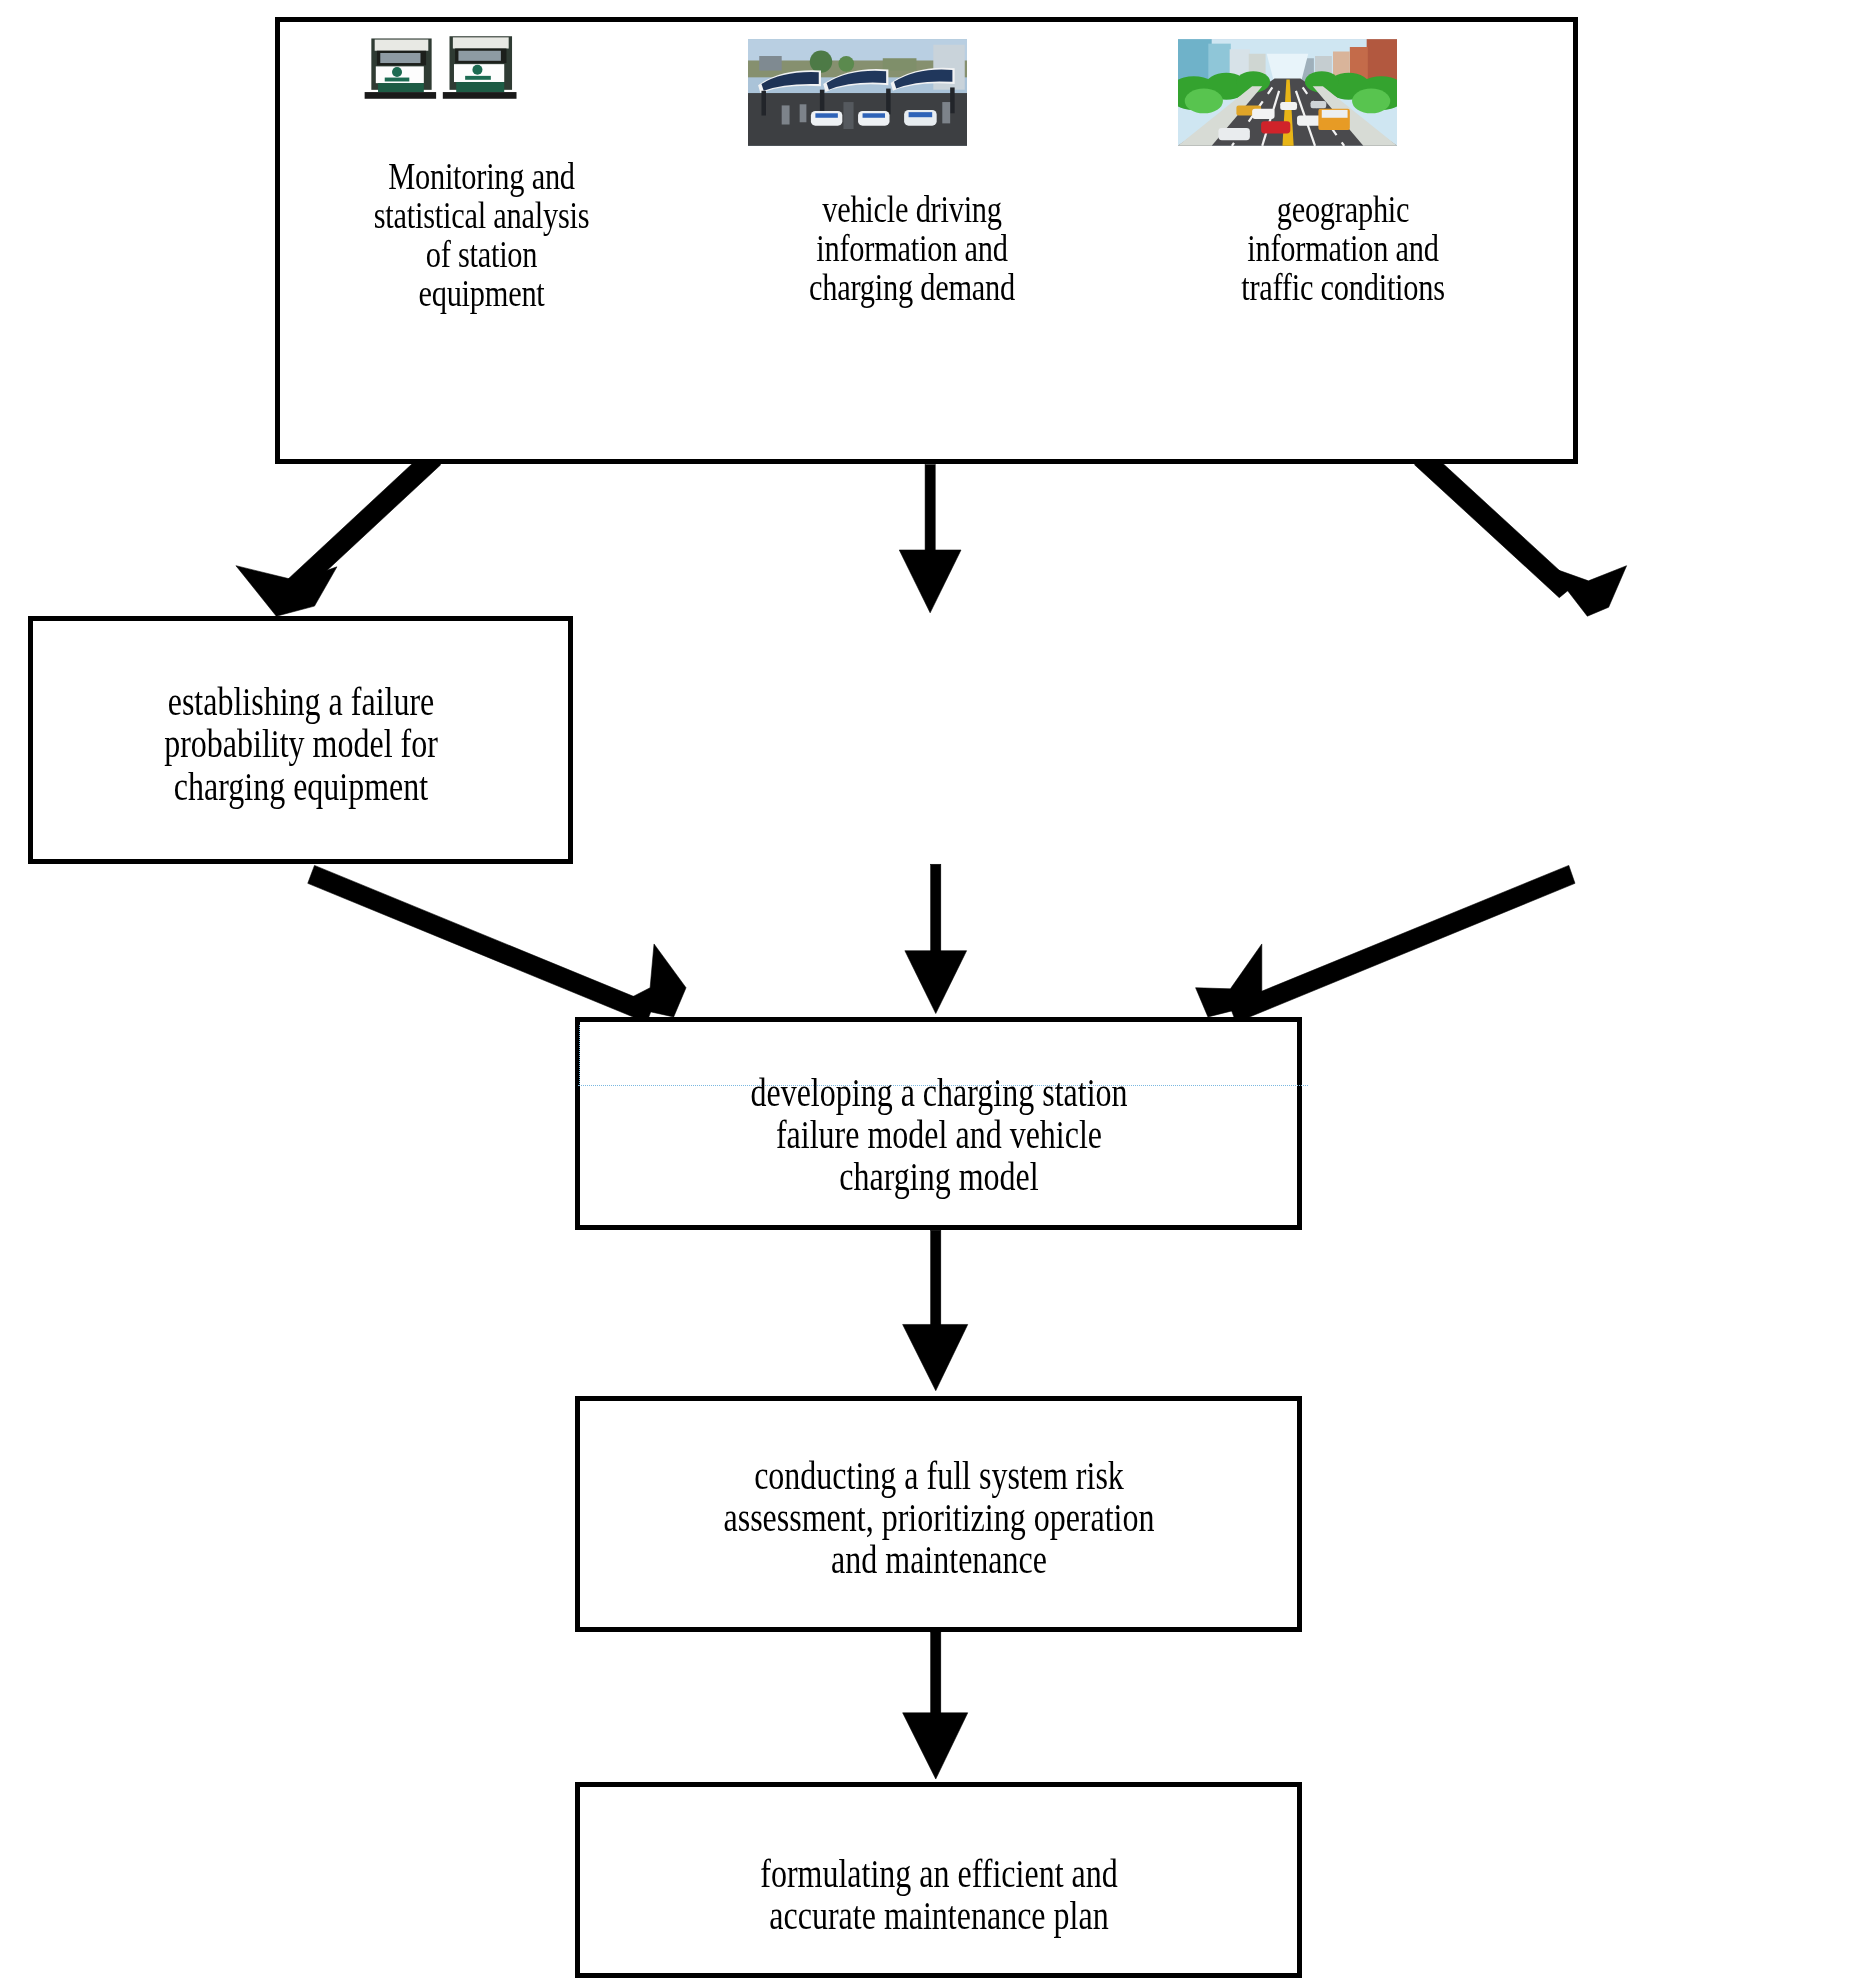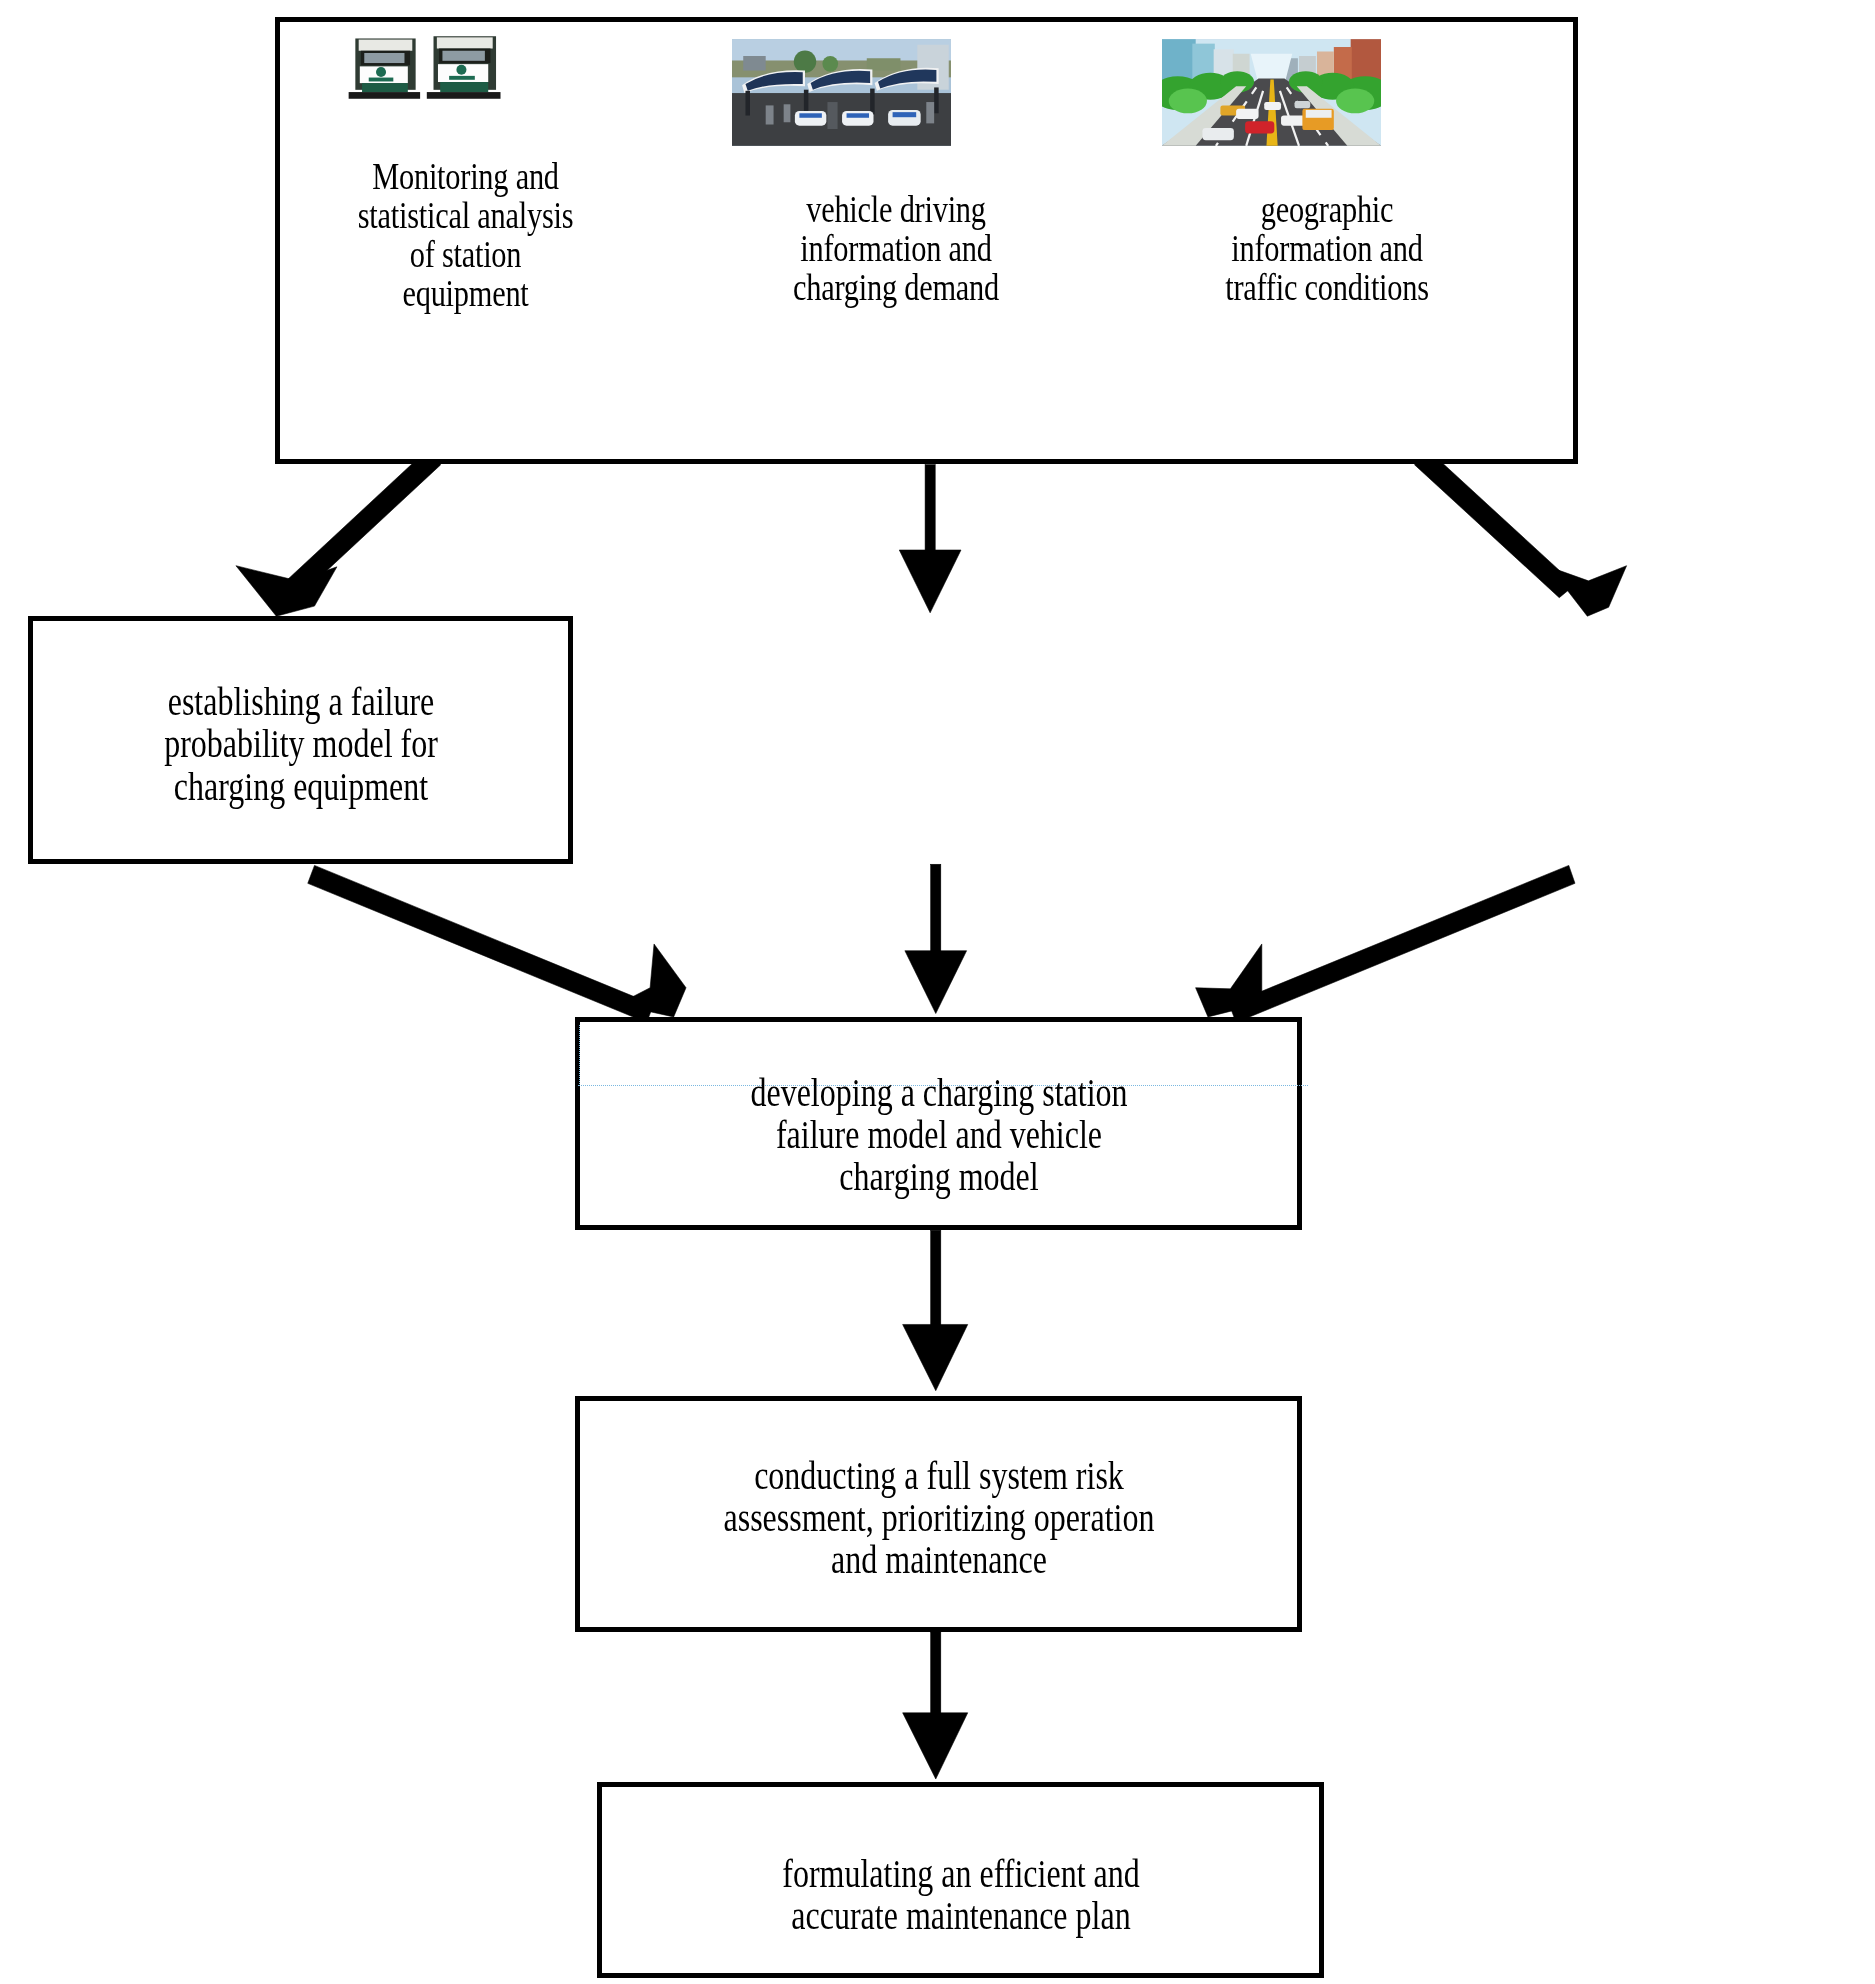--- a/index.html
+++ b/index.html
@@ -9,21 +9,21 @@
   .canvas{position:absolute;left:0;top:0;width:1876px;height:1985px;}
 
   svg.wires{position:absolute;left:0;top:0;width:1876px;height:1985px;
             pointer-events:none;}
 
   .box{position:absolute;border:5.6px solid #000;background:#fff;box-sizing:border-box;}
 
   
   #source-panel{left:275px;top:17.4px;width:1303px;height:447px;}
 
-  .src-cols{position:absolute;left:0;top:0;width:100%;height:100%;display:flex;}
+  .src-cols{position:absolute;left:16px;top:0;width:100%;height:100%;display:flex;}
   .src-col{flex:1 1 0;position:relative;display:flex;flex-direction:column;
            align-items:center;}
 
   .thumb{position:absolute;background:#cfd6dd;overflow:hidden;}
   .thumb svg{display:block;}
 
   .src-cap{position:absolute;text-align:center;line-height:1.02;
            font-size:38px;letter-spacing:-0.3px;
            transform:scaleX(0.80);transform-origin:50% 50%;white-space:pre-line;}
 
@@ -38,21 +38,21 @@
   #box-vehicle-monitoring{left:623px;top:612px;width:621px;height:253px;}
   #box-traffic-conditions{left:1295px;top:616px;width:557px;height:248px;}
 
   #box-failure-model .btext{top:52%;}
   #box-vehicle-monitoring .btext{top:50%;}
   #box-traffic-conditions .btext{top:46%;width:152%;}
 
   
   #box-develop-model{left:575px;top:1017px;width:727px;height:213px;}
   #box-risk-assessment{left:575px;top:1396px;width:727px;height:236px;}
-  #box-maintenance-plan{left:575px;top:1782px;width:727px;height:196px;margin-left:22px;}
+  #box-maintenance-plan{left:575px;top:1782px;width:727px;height:196px;}
 
   #box-develop-model .btext{top:56%;}
   #box-risk-assessment .btext{top:52%;width:146%;}
   #box-maintenance-plan .btext{top:58%;}
 
   
   .guide{position:absolute;background:transparent;}
   .guide-h{height:0;border-top:1.1px dotted #7ab8e0;}
   .guide-v{width:0;border-left:1.1px dotted #7ab8e0;}
 </style>

